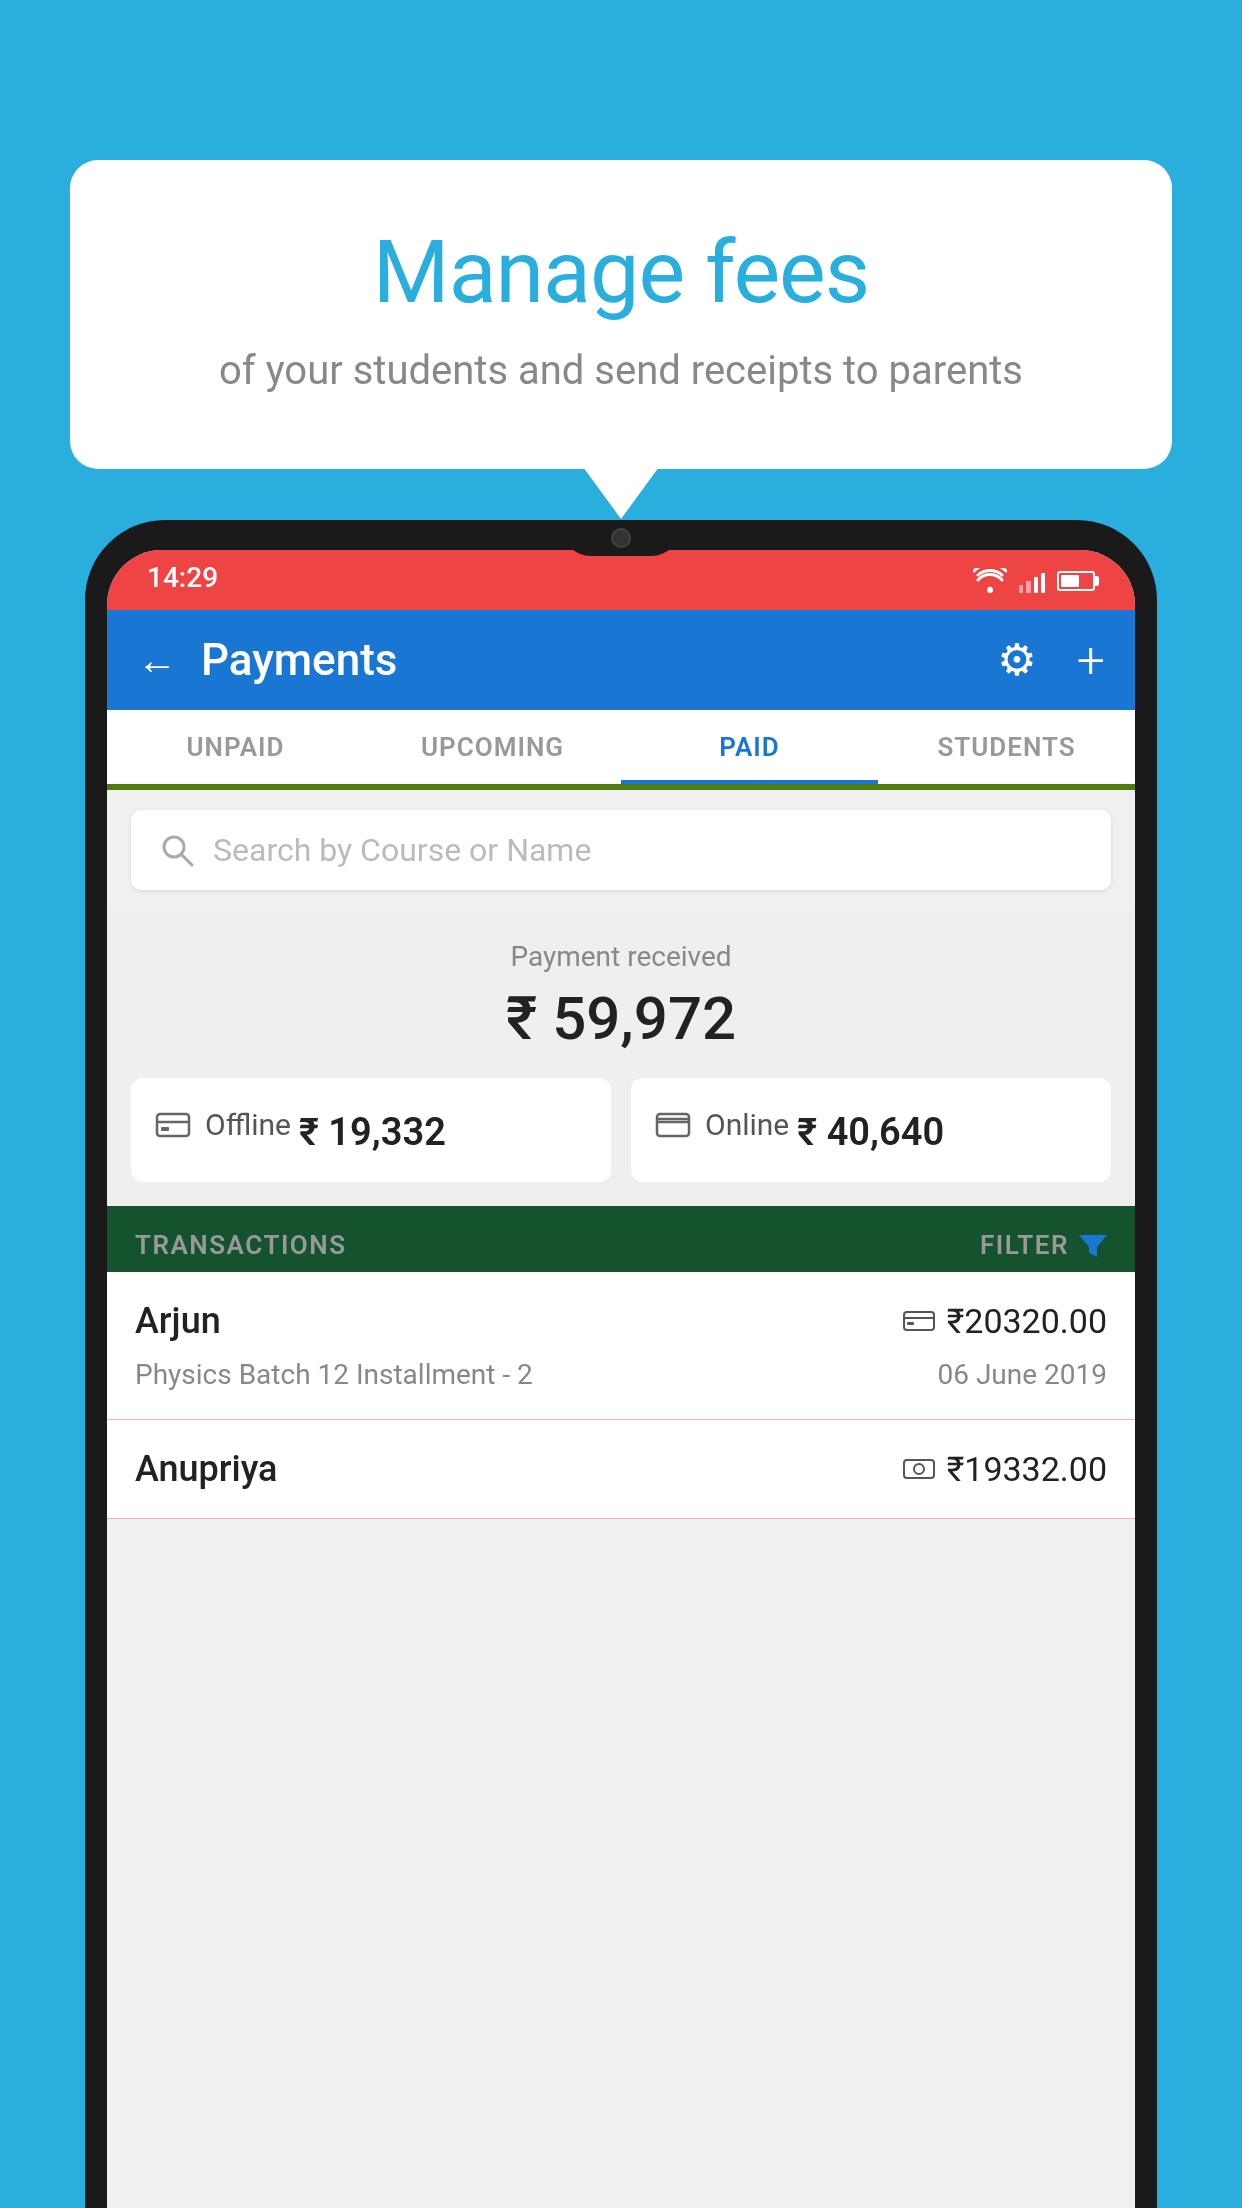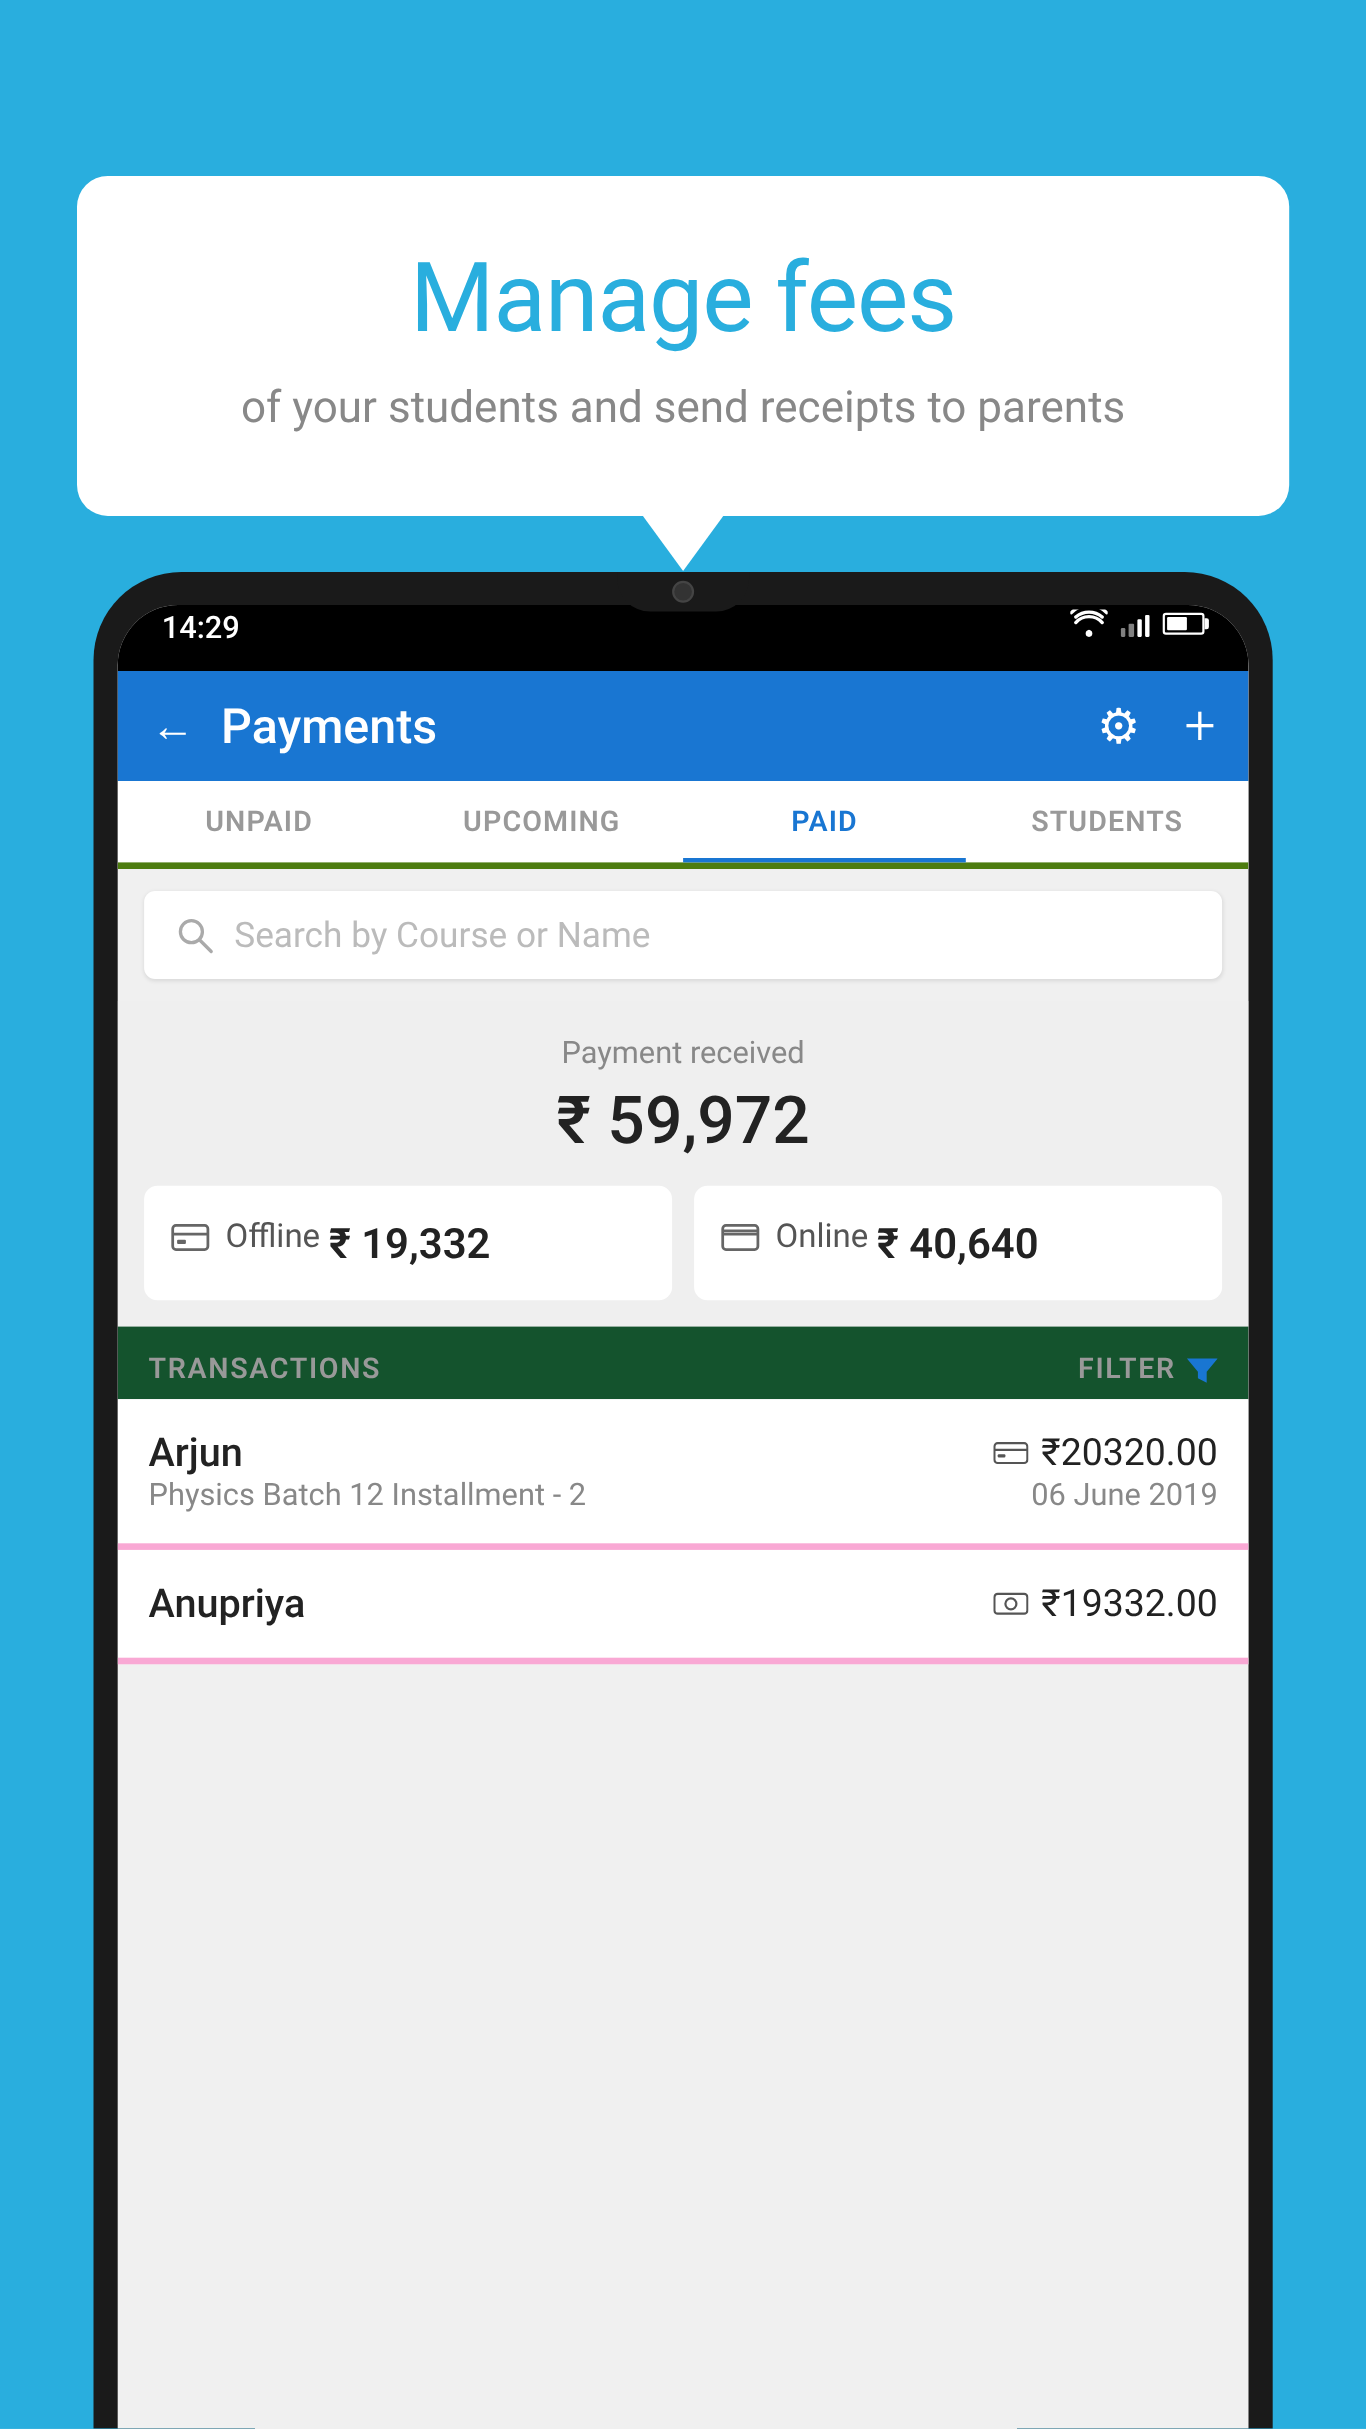--- a/index.html
+++ b/index.html
@@ -99,26 +99,26 @@
     .phone-screen {
       background: #f0f0f0;
       border-radius: 55px 55px 0 0;
       overflow: hidden;
       height: 100%;
       position: relative;
     }
 
     
     .status-bar {
-      background: #000000;
+      background: #ef4444;
       height: 60px;
       display: flex;
-      align-items: flex-start;
+      align-items: flex-end;
       justify-content: space-between;
-      padding: 4px 40px;
+      padding: 16px 40px;
     }
 
     .status-time {
       color: white;
       font-size: 28px;
       font-weight: 500;
     }
 
     .status-icons {
       display: flex;
@@ -340,24 +340,24 @@
       cursor: pointer;
     }
 
     
     .transaction-list {
       background: white;
     }
 
     .transaction-item {
       padding: 28px 28px;
-      border-bottom: 6px solid #f9a8d4;
+      border-bottom: 1px solid #f9a8d4;
       display: flex;
       flex-direction: column;
-      gap: 0;
+      gap: 16px;
     }
 
     .transaction-row1 {
       display: flex;
       justify-content: space-between;
       align-items: center;
     }
 
     .transaction-name {
       font-size: 36px;

